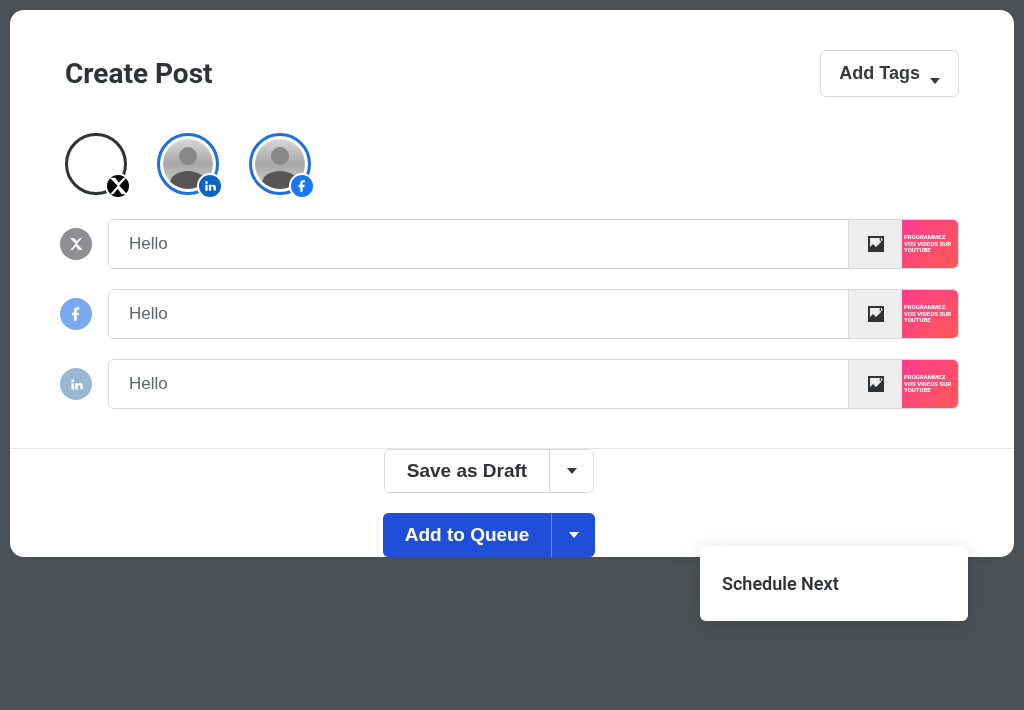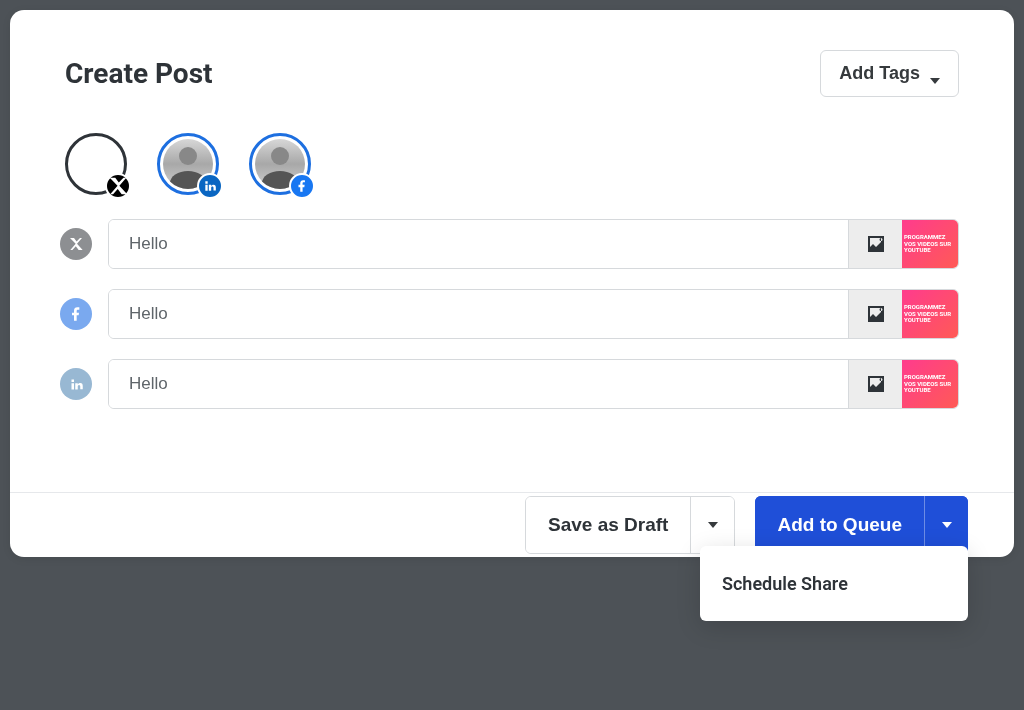--- a/index.html
+++ b/index.html
@@ -160,26 +160,27 @@
     font-weight: 700;
     line-height: 1.1;
     text-align: left;
     position: relative;
   }
 
   .footer {
     border-top: 1px solid #e6e8eb;
     position: absolute;
     bottom: 0; left: 0; right: 0;
-    height: 65px;
+    height: 109px;
     display: flex;
     justify-content: flex-end;
     align-items: center;
     padding: 0 46px 0 0;
     gap: 20px;
+    flex-direction: column;
   }
   .btn-group {
     display: flex;
     border-radius: 6px;
     overflow: hidden;
     height: 58px;
   }
   .btn-main {
     padding: 0 22px;
     font-size: 19px;
@@ -347,15 +348,15 @@
       </button>
       <button class="btn-caret">
         <span class="caret-down white"></span>
       </button>
     </div>
   </div>
 
 </div>
 
 <div class="dropdown">
-  <div class="dropdown-item">Schedule Share</div>
+  <div class="dropdown-item">Schedule Next</div>
 </div>
 </div>
 
 </body></html>

